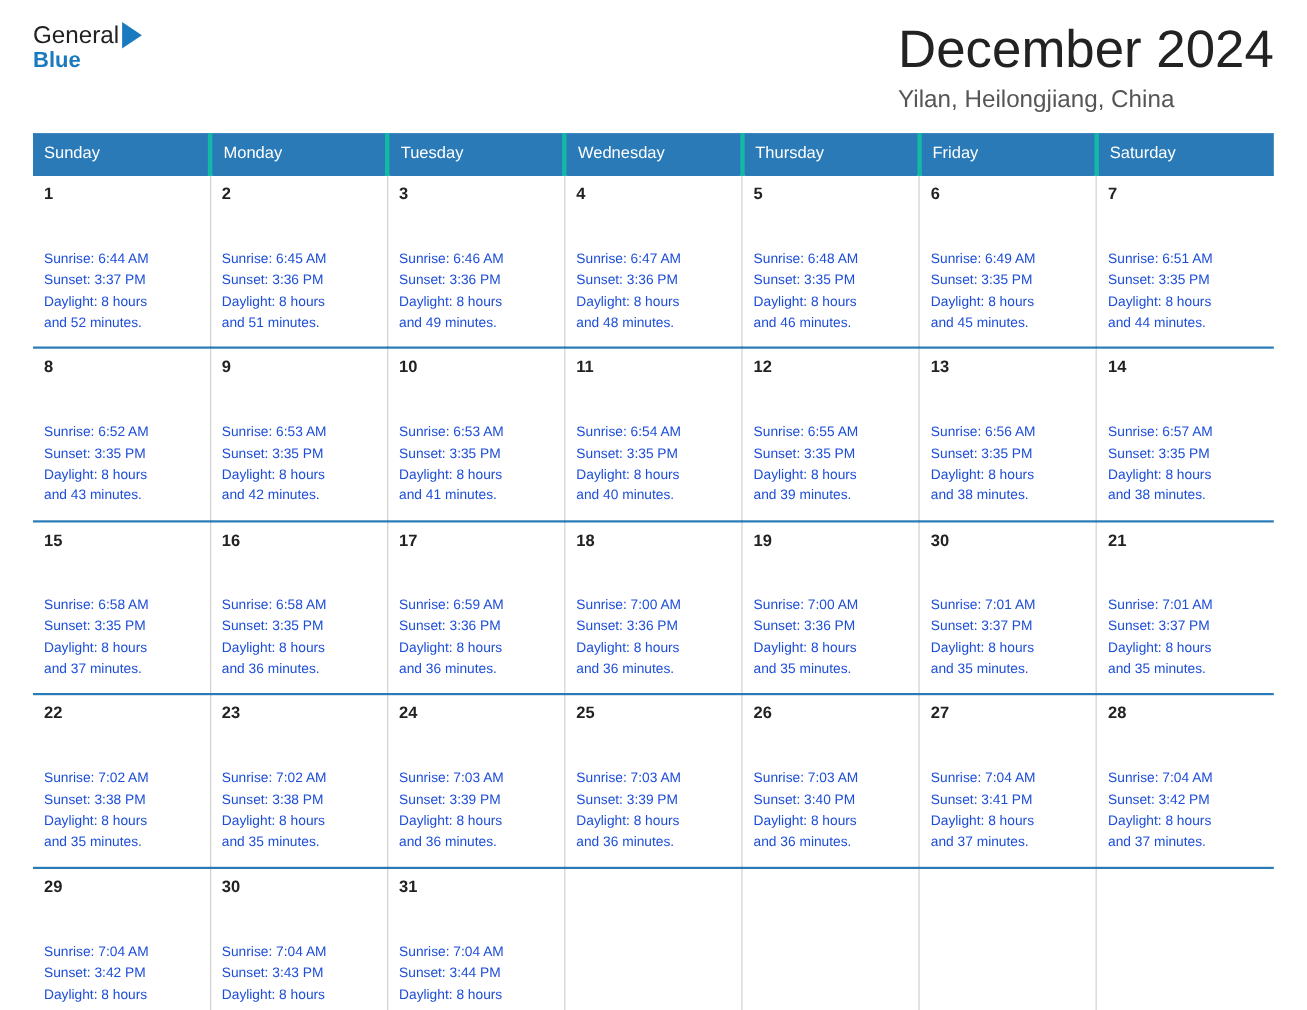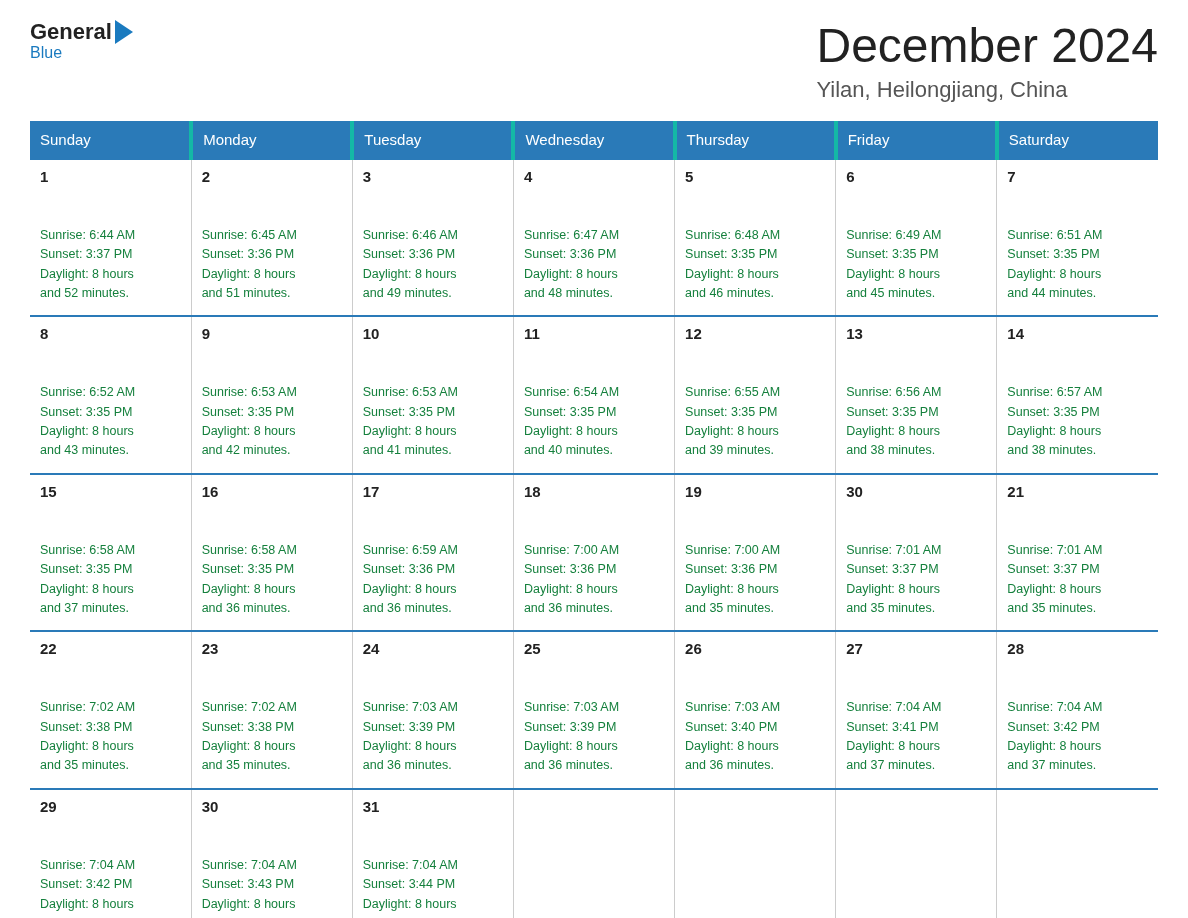--- a/index.html
+++ b/index.html
@@ -12,21 +12,21 @@
       padding: 20px 30px 30px 30px;
     }
     .header {
       display: flex;
       justify-content: space-between;
       align-items: flex-start;
       margin-bottom: 18px;
     }
     .logo-text {
       font-size: 22px;
-      font-weight: bold;
+      font-weight: normal;
       color: #222;
       line-height: 1.1;
     }
     .title-block {
     }
     .title-block h1 {
       font-size: 48px;
       font-weight: normal;
       color: #222;
       line-height: 1.1;
@@ -69,21 +69,21 @@
     }
     .day-number {
       font-size: 15px;
       font-weight: bold;
       color: #222;
       margin-bottom: 4px;
       display: block;
     }
     .day-info {
       font-size: 12.5px;
-      color: #15803d;
+      color: #1d4ed8;
       line-height: 1.55;
       margin-top: 41px;
     }
     .empty-cell {
       background: #fff;
     }
     .logo-wrapper {
       display: flex;
       flex-direction: column;
       align-items: flex-start;
@@ -98,22 +98,22 @@
       height: 0;
       border-top: 12px solid transparent;
       border-bottom: 12px solid transparent;
       border-left: 18px solid #1a7abf;
       margin-left: 3px;
       position: relative;
       top: 0px;
     }
     .logo-blue-text {
       color: #1a7abf;
-      font-size: 16px;
-      font-weight: normal;
+      font-size: 20px;
+      font-weight: bold;
     }
   </style>
 </head>
 <body>
 
 <div class="header">
   <div class="logo-wrapper">
     <div class="logo-line1">
       <span class="logo-text">General</span>
       <span class="logo-blue-arrow"></span>

